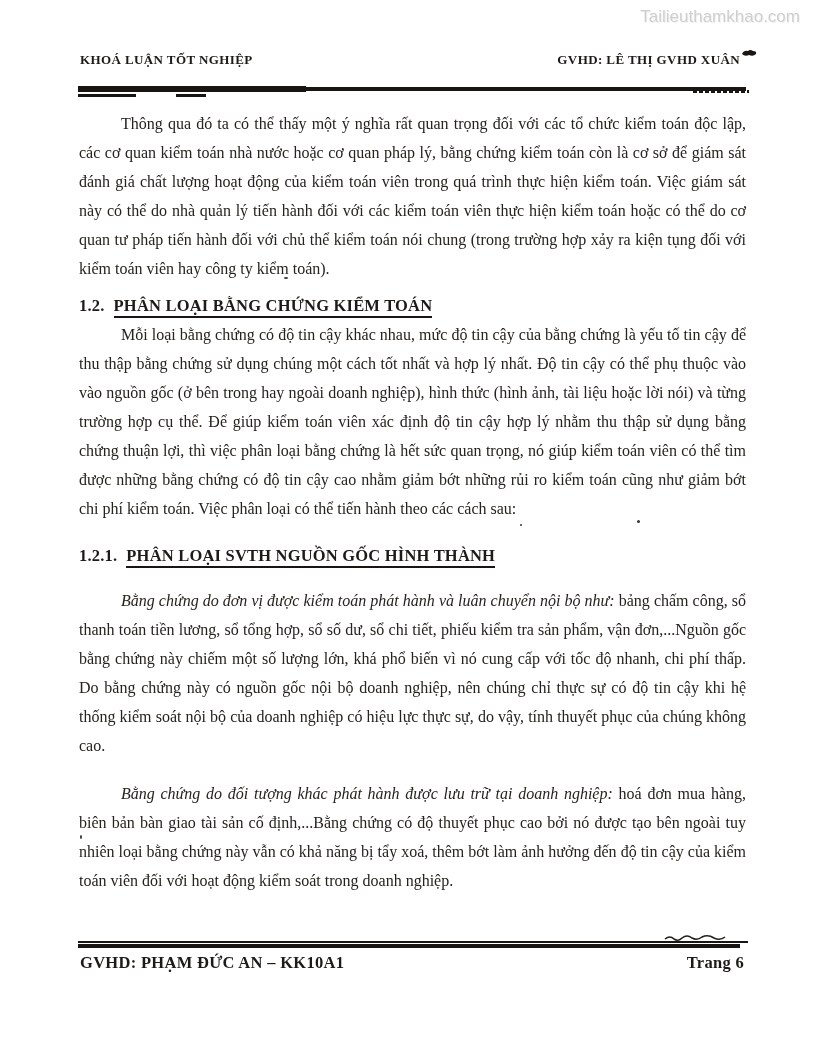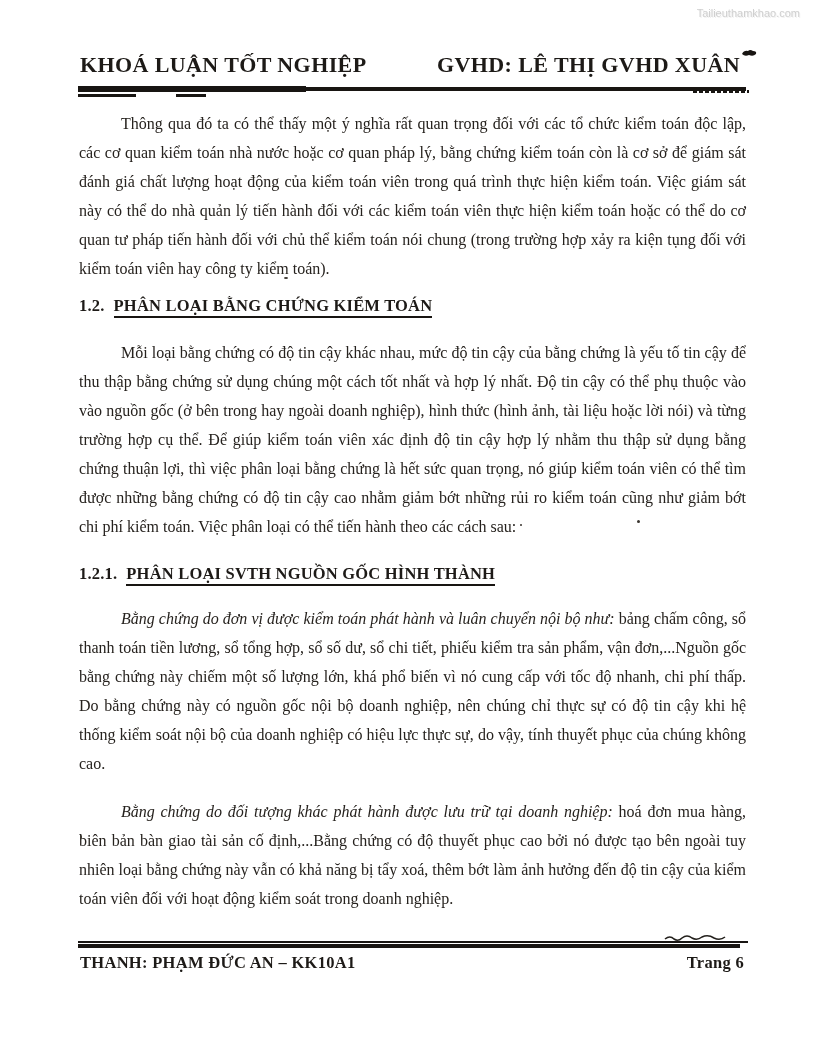--- a/index.html
+++ b/index.html
@@ -10,28 +10,28 @@
     margin: 0 auto;
     background: #ffffff;
     font-family: "Liberation Serif", serif;
     color: #26221e;
     overflow: hidden;
   }
   
   .watermark {
     position: absolute; top: 7px; right: 16px;
     font-family: "Liberation Sans", sans-serif;
-    font-size: 11px; color: #cfcfcf;
+    font-size: 17px; color: #cfcfcf;
     text-shadow: 1px 1px 0 #f1f1f1;
   }
   
   .header {
     position: absolute; top: 52px; left: 80px; right: 76px;
     display: flex; justify-content: space-between;
-    font-weight: bold; font-size: 22px; letter-spacing: 0.4px;
+    font-weight: bold; font-size: 13px; letter-spacing: 0.4px;
     color: #1d1a17;
   }
   .ink-blot {
     position: absolute; top: 48px; right: 58px;
     width: 18px; height: 10px;
   }
   .header-rule {
     position: absolute; top: 87px; left: 78px; right: 70px;
     height: 4px; background: #181512;
   }
@@ -53,21 +53,21 @@
     font-size: 16px; line-height: 29px;
     text-align: justify; text-justify: inter-word;
   }
   .para { text-indent: 42px; }
   .heading {
     font-size: 16.5px; font-weight: bold; letter-spacing: 0.2px;
     color: #1d1a17; line-height: 24px;
   }
   .heading .h-num { margin-right: 9px; }
   .heading .h-title { border-bottom: 2.5px solid #181512; padding-bottom: 1px; }
-  .h-main { margin: 11px 0 20px; }
+  .h-main { margin: 11px 0 2px; }
   .h-sub  { margin: 21px 0 18px; }
   .p-gap  { margin-top: 17px; }
   .p-gap2 { margin-top: 19px; }
   em { font-style: italic; }
   
   .footer-rule {
     position: absolute; left: 78px; right: 68px; top: 941px;
     height: 2px; background: #181512;
   }
   .footer-rule::after {
@@ -130,21 +130,21 @@
 
   </main>
 
   <svg class="footer-squiggle" viewBox="0 0 62 10">
     <path d="M1 6 Q6 2 10 6 Q14 9 18 5 Q23 1 28 5 Q33 8 38 4 Q44 1 50 5 Q56 8 61 4" stroke="#23201c" stroke-width="1.6" fill="none"></path>
   </svg>
 
   <div class="footer-rule"></div>
 
   <div class="footer">
-    <span>THANH: PHẠM ĐỨC AN – KK10A1</span>
+    <span>GVHD: PHẠM ĐỨC AN – KK10A1</span>
     <span>Trang 6</span>
   </div>
 
   <span class="speck s1"></span>
   <span class="speck s2"></span>
   <span class="speck s3"></span>
   <span class="speck s4"></span>
 
 </div>
 

